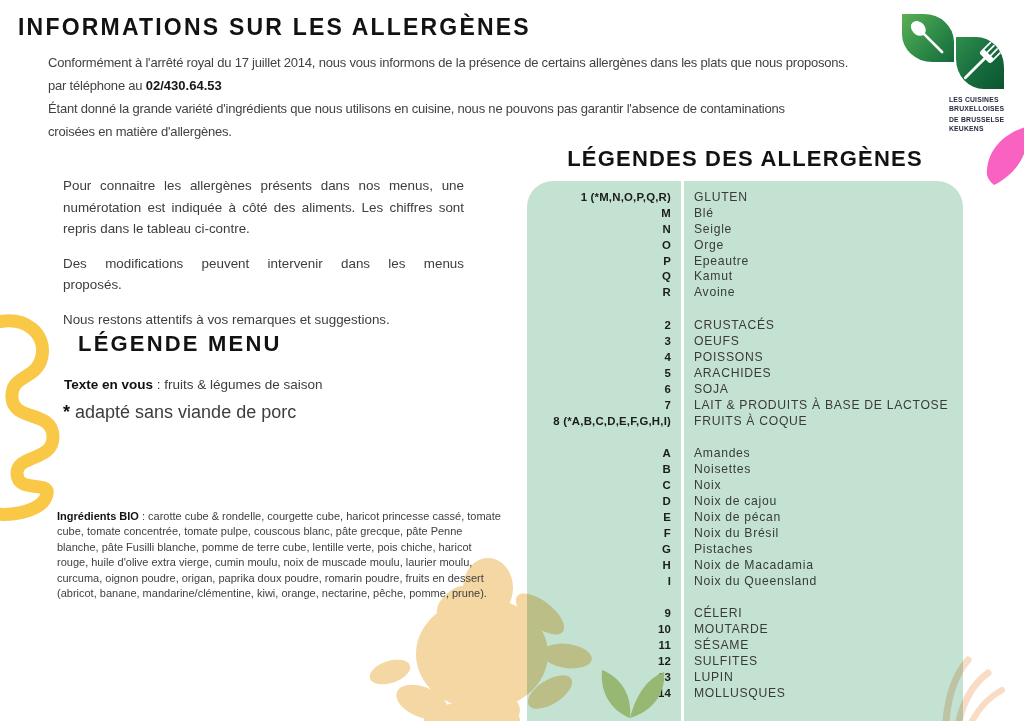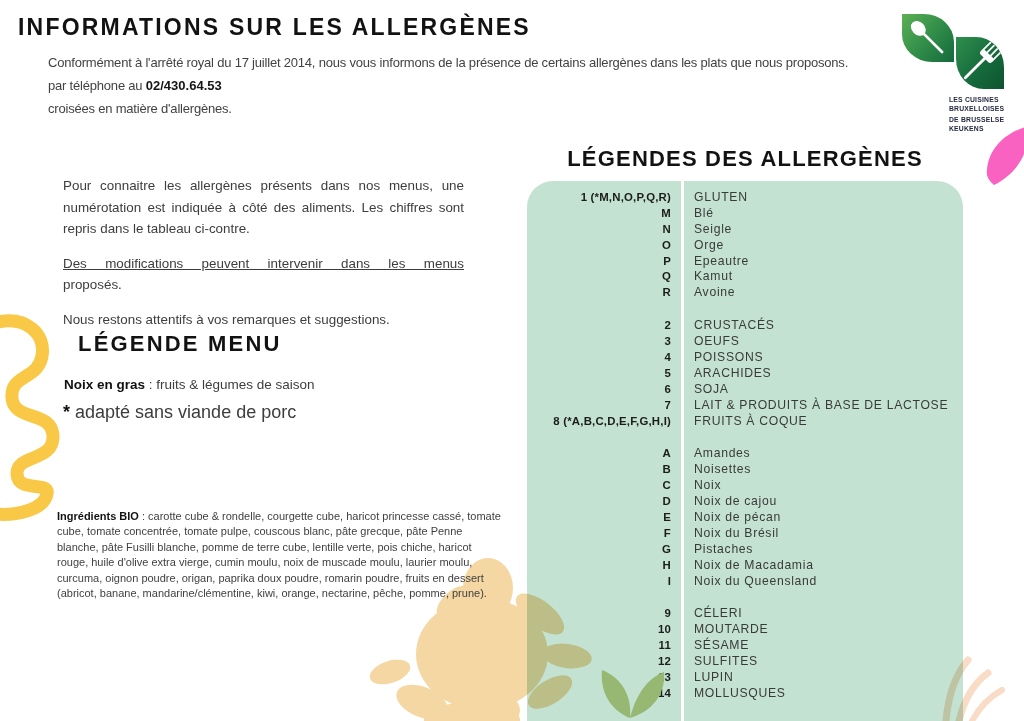--- a/index.html
+++ b/index.html
@@ -91,34 +91,35 @@
 
   <svg class="deco" style="left:-8px;top:308px;z-index:2;" width="80" height="215" viewBox="0 0 80 215">
     <path d="M 6 14 C 34 8 54 26 50 48 C 46 72 18 66 20 90 C 22 114 60 102 61 128 C 62 154 24 146 25 166 C 26 186 58 172 55 186 C 52 202 24 208 2 206" fill="none" stroke="#f9c847" stroke-width="13" stroke-linecap="round"></path>
   </svg>
 
   <div class="page-title">INFORMATIONS SUR LES ALLERGÈNES</div>
 
   <div class="intro">
     <div class="iline">Conformément à l'arrêté royal du 17 juillet 2014, nous vous informons de la présence de certains allergènes dans les plats que nous proposons.</div>
     <div class="iline"><span>par téléphone au </span><b>02/430.64.53</b></div>
+    <div class="iline">Étant donné la grande variété d'ingrédients que nous utilisons en cuisine, nous ne pouvons pas garantir l'absence de contaminations</div>
     <div class="iline">croisées en matière d'allergènes.</div>
   </div>
 
   <div class="notes">
     <p>Pour connaitre les allergènes présents dans nos menus, une numérotation est indiquée à côté des aliments. Les chiffres sont repris dans le tableau ci-contre.</p>
     <p>
-      <span class="just-line" style="display:block;text-decoration:underline;">Des modifications peuvent intervenir dans les menus</span>
+      <span class="just-line" style="display:block;">Des modifications peuvent intervenir dans les menus</span>
       <span style="display:block;">proposés.</span>
     </p>
     <p>Nous restons attentifs à vos remarques et suggestions.</p>
   </div>
 
   <div class="menu-heading">LÉGENDE MENU</div>
-  <div class="legend-line1"><b>Noix en gras</b><span> : fruits &amp; légumes de saison</span></div>
+  <div class="legend-line1"><b>Texte en vous</b><span> : fruits &amp; légumes de saison</span></div>
   <div class="legend-line2"><b>*</b><span> adapté sans viande de porc</span></div>
 
   <div class="allergen-heading">LÉGENDES DES ALLERGÈNES</div>
 
   <div class="panel">
     <div class="panel-divider"></div>
     <div class="allergen-table">
         <div class="arow">
           <span class="acode">1 (*M,N,O,P,Q,R)</span>
           <span class="aval">GLUTEN</span>

